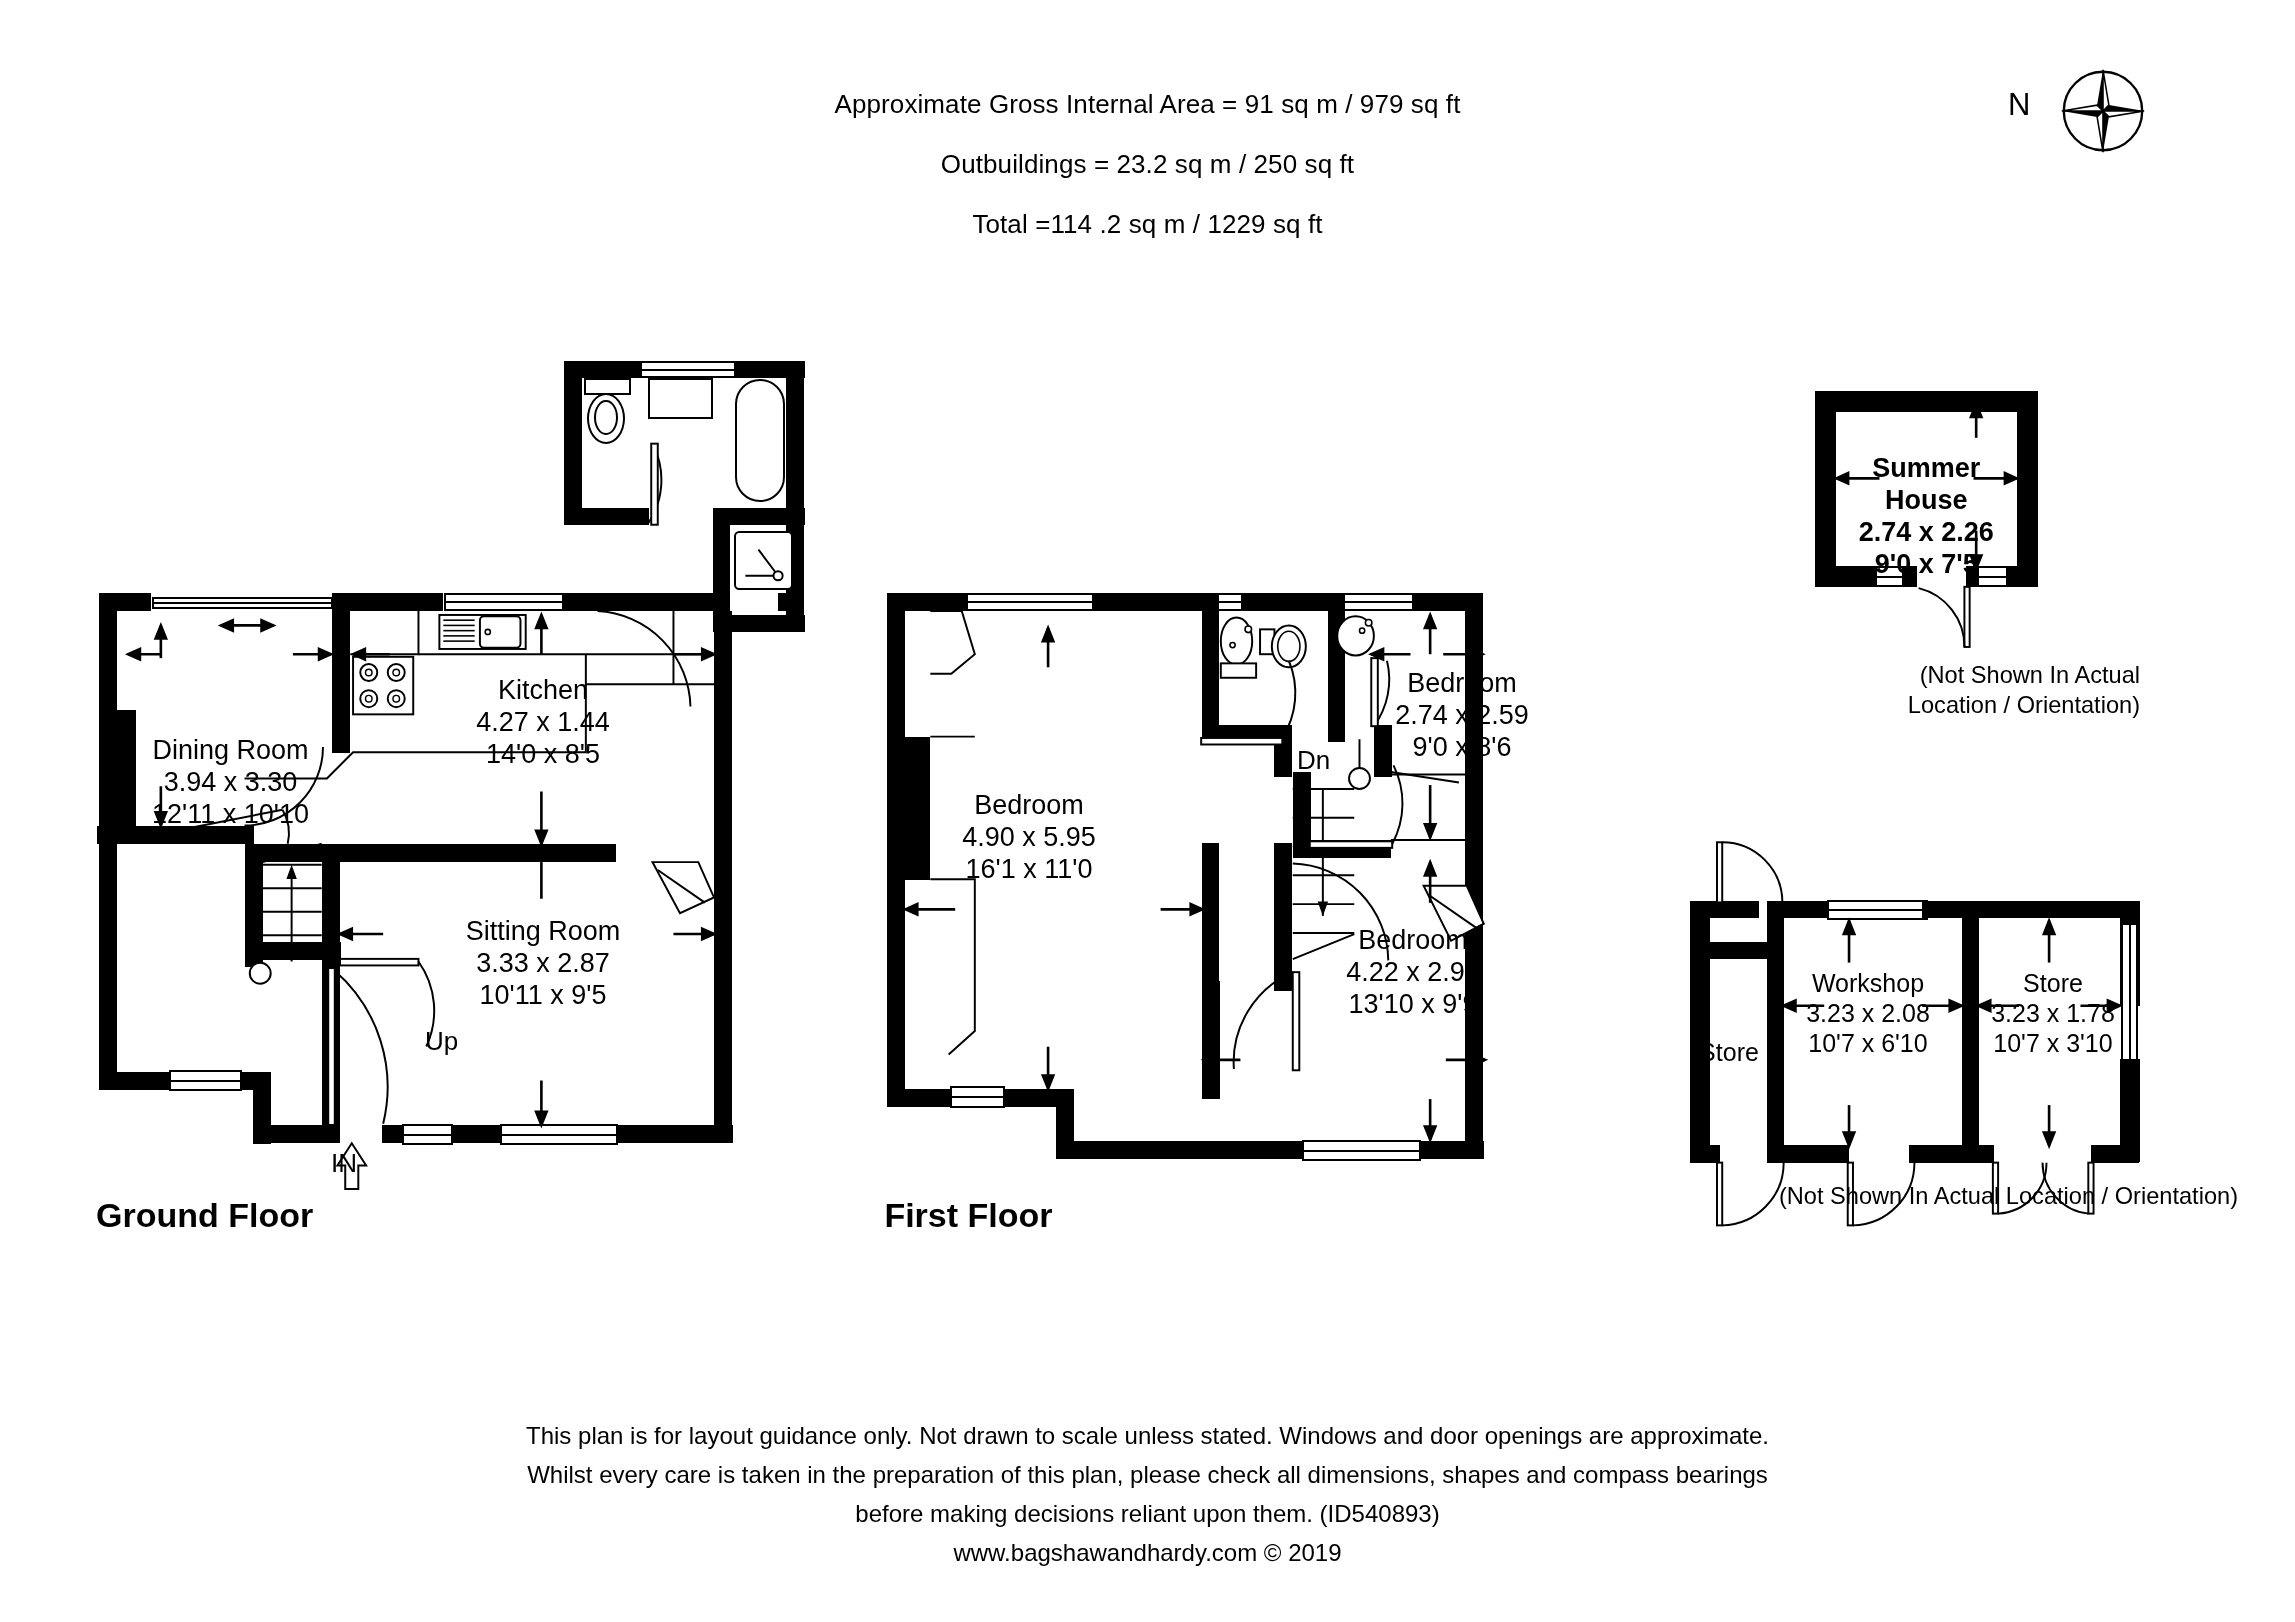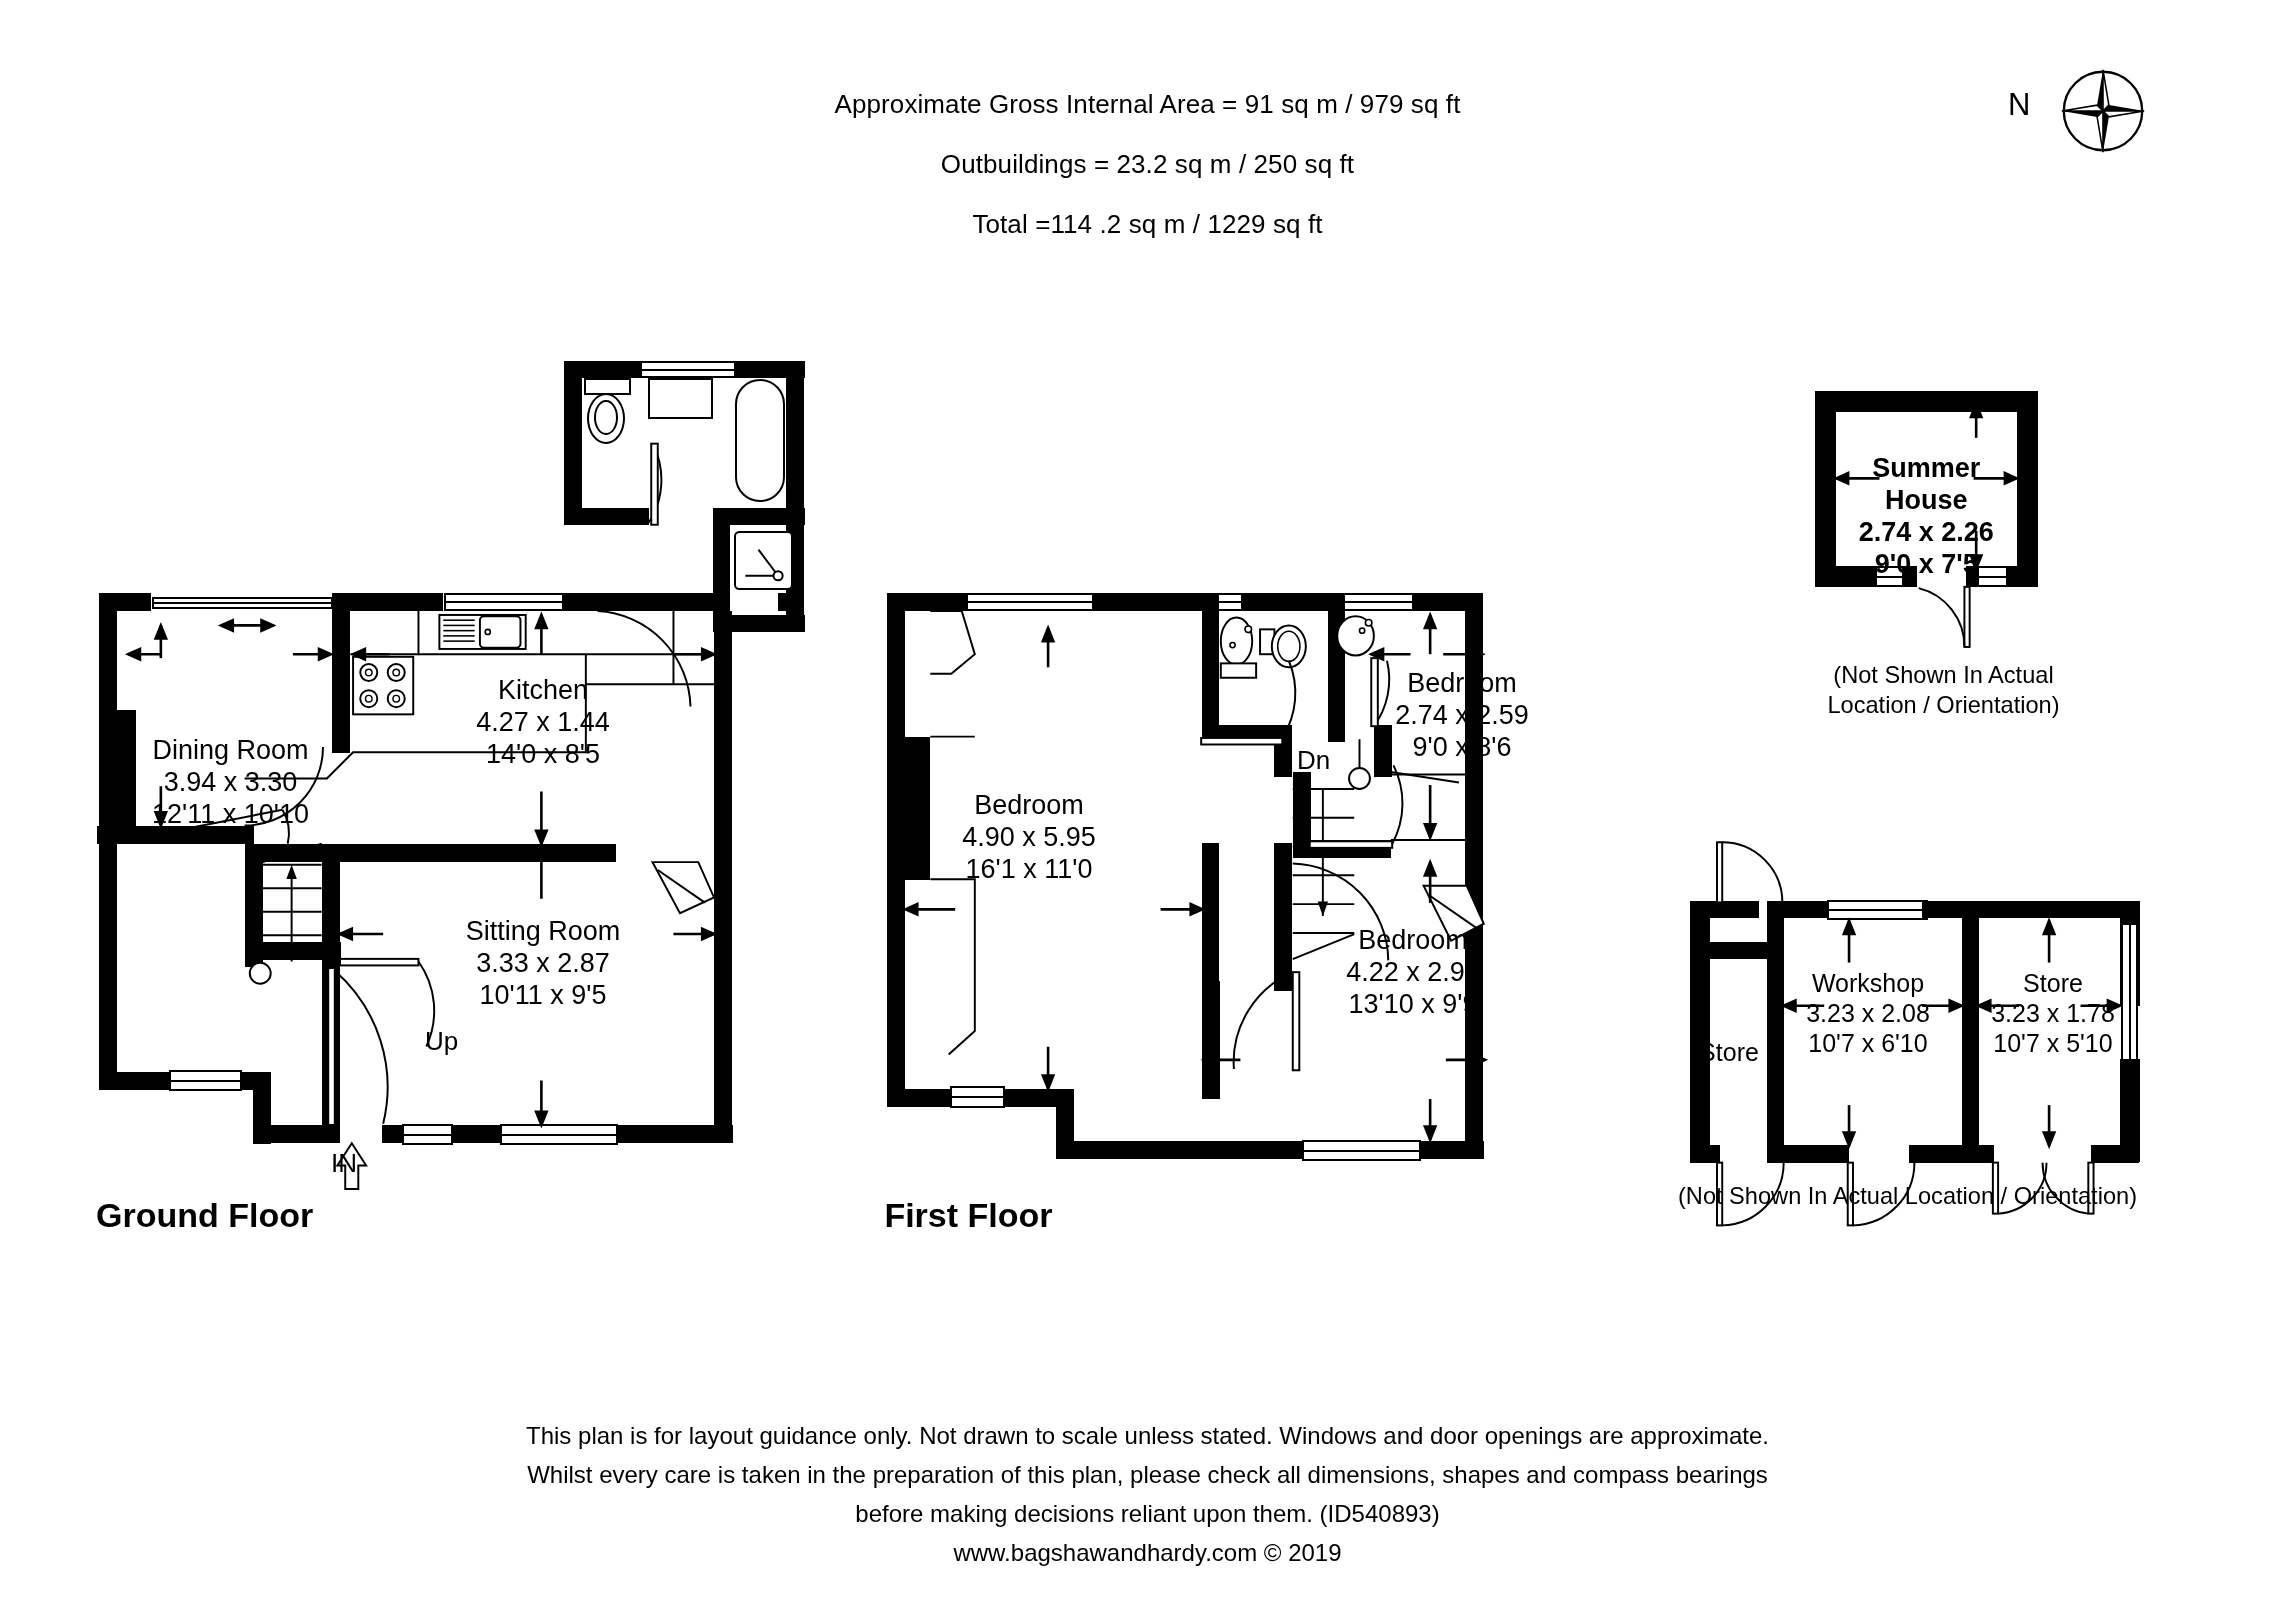--- a/index.html
+++ b/index.html
@@ -17,21 +17,21 @@
   #compass .nlab{position:absolute;left:0px;top:25px;font-size:31px;}
   #compass svg{position:absolute;left:46px;top:0px;}
 
   
   .floor-caption{font-size:34px;font-weight:bold;}
 
   
   .w{position:absolute;background:#000;}            
   .room-label{position:absolute;text-align:center;font-size:27px;line-height:32px;white-space:nowrap;}
   .small-label{position:absolute;text-align:center;font-size:25px;line-height:30px;white-space:nowrap;}
-  .note{position:absolute;text-align:center;font-size:23.6px;line-height:30px;white-space:nowrap;}
+  .note{position:absolute;text-align:right;font-size:23.6px;line-height:30px;white-space:nowrap;}
   .tiny-txt{position:absolute;font-size:26px;line-height:29px;}
 
   
   .win{position:absolute;background:#fff;border:2px solid #000;box-sizing:border-box;}
   .win.h::after{content:"";position:absolute;left:0;right:0;top:50%;height:2px;background:#000;transform:translateY(-50%);}
   .win.v::after{content:"";position:absolute;top:0;bottom:0;left:50%;width:2px;background:#000;transform:translateX(-50%);}
   .out{position:absolute;border:2px solid #000;box-sizing:border-box;background:#fff;}
   .oval{border-radius:50%;}
 
   svg.overlay{position:absolute;left:0;top:0;overflow:visible;pointer-events:none;}
@@ -492,21 +492,21 @@
     <div>Store</div>
   </div>
   <div class="small-label" style="left:124px;top:216px;width:190px;">
     <div>Workshop</div>
     <div>3.23 x 2.08</div>
     <div>10'7 x 6'10</div>
   </div>
   <div class="small-label" style="left:322px;top:216px;width:164px;">
     <div>Store</div>
     <div>3.23 x 1.78</div>
-    <div>10'7 x 5'10</div>
+    <div>10'7 x 3'10</div>
   </div>
 
   <div class="note" style="left:-72px;top:429px;width:661px;">(Not Shown In Actual Location / Orientation)</div>
 </div>
 
 <div id="footer" class="abs">
   <div>This plan is for layout guidance only. Not drawn to scale unless stated. Windows and door openings are approximate.</div>
   <div>Whilst every care is taken in the preparation of this plan, please check all dimensions, shapes and compass bearings</div>
   <div>before making decisions reliant upon them. (ID540893)</div>
   <div>www.bagshawandhardy.com © 2019</div>

